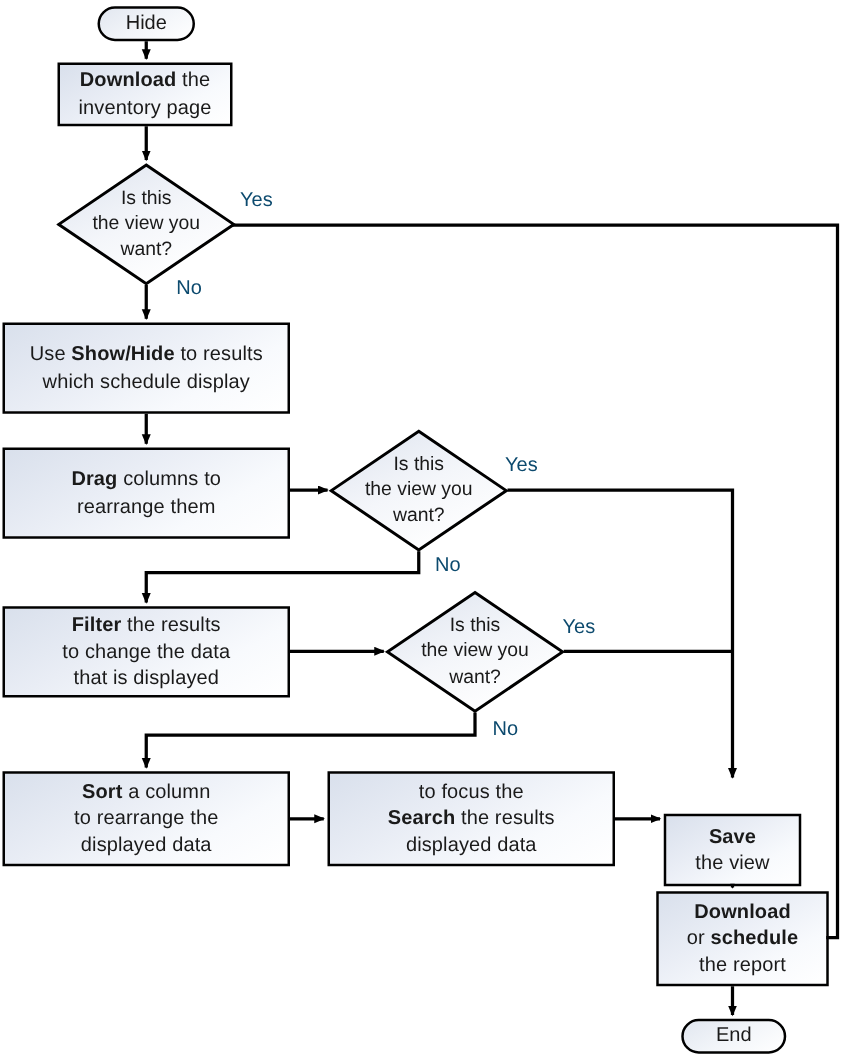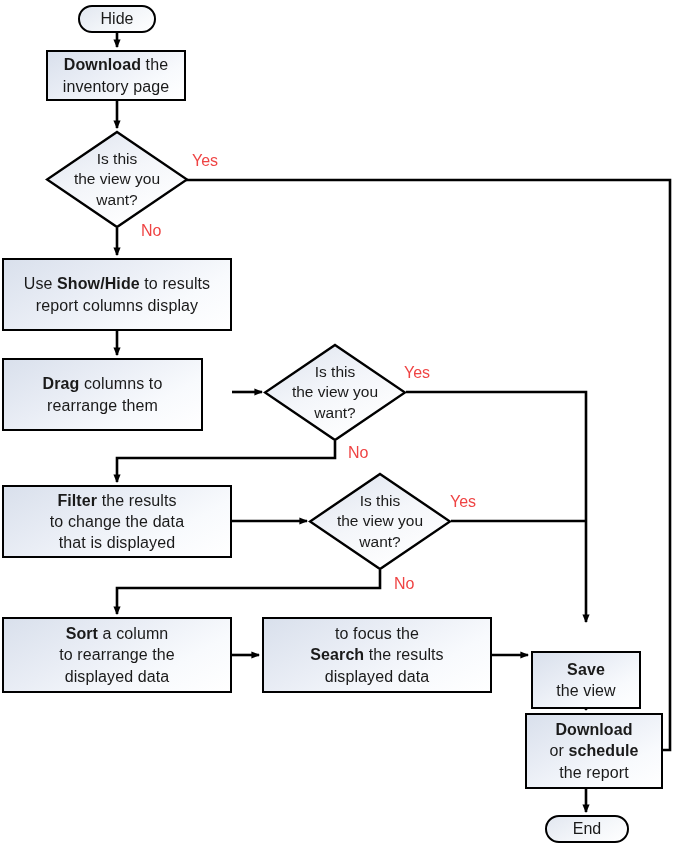--- a/index.html
+++ b/index.html
@@ -67,21 +67,21 @@
     z-index: 2;
     font-size: 15.5px;
     line-height: 1.30;
     width: 100%;
     text-align: center;
   }
   .edge-label {
     position: absolute;
     font-size: 16px;
     line-height: 1;
-    color: #ef4444;
+    color: #0c4a6e;
     white-space: nowrap;
   }
   b { font-weight: bold; }
 </style>
 </head>
 <body>
 
 <div id="flow-root">
 
   <svg class="edges" viewBox="0 0 687 850">
@@ -149,25 +149,25 @@
     <div class="dtext">
       <div>Is this</div>
       <div>the view you</div>
       <div>want?</div>
     </div>
   </div>
 
   <div class="node process" style="left:2px; top:258px; width:230px; height:73px;">
     <div class="txt">
       <div><span>Use </span><b>Show/Hide</b><span> to results</span></div>
-      <div>report columns display</div>
-    </div>
-  </div>
-
-  <div class="node process" style="left:2px; top:358px; width:201px; height:73px;">
+      <div>which schedule display</div>
+    </div>
+  </div>
+
+  <div class="node process" style="left:2px; top:358px; width:230px; height:73px;">
     <div class="txt">
       <div><b>Drag</b><span> columns to</span></div>
       <div>rearrange them</div>
     </div>
   </div>
 
   <div class="node decision" style="left:263px; top:343px; width:144px; height:99px;">
     <svg width="144" height="99" viewBox="0 0 144 99">
       <defs>
         <linearGradient id="dg2" x1="0" y1="0" x2="0.65" y2="1">

